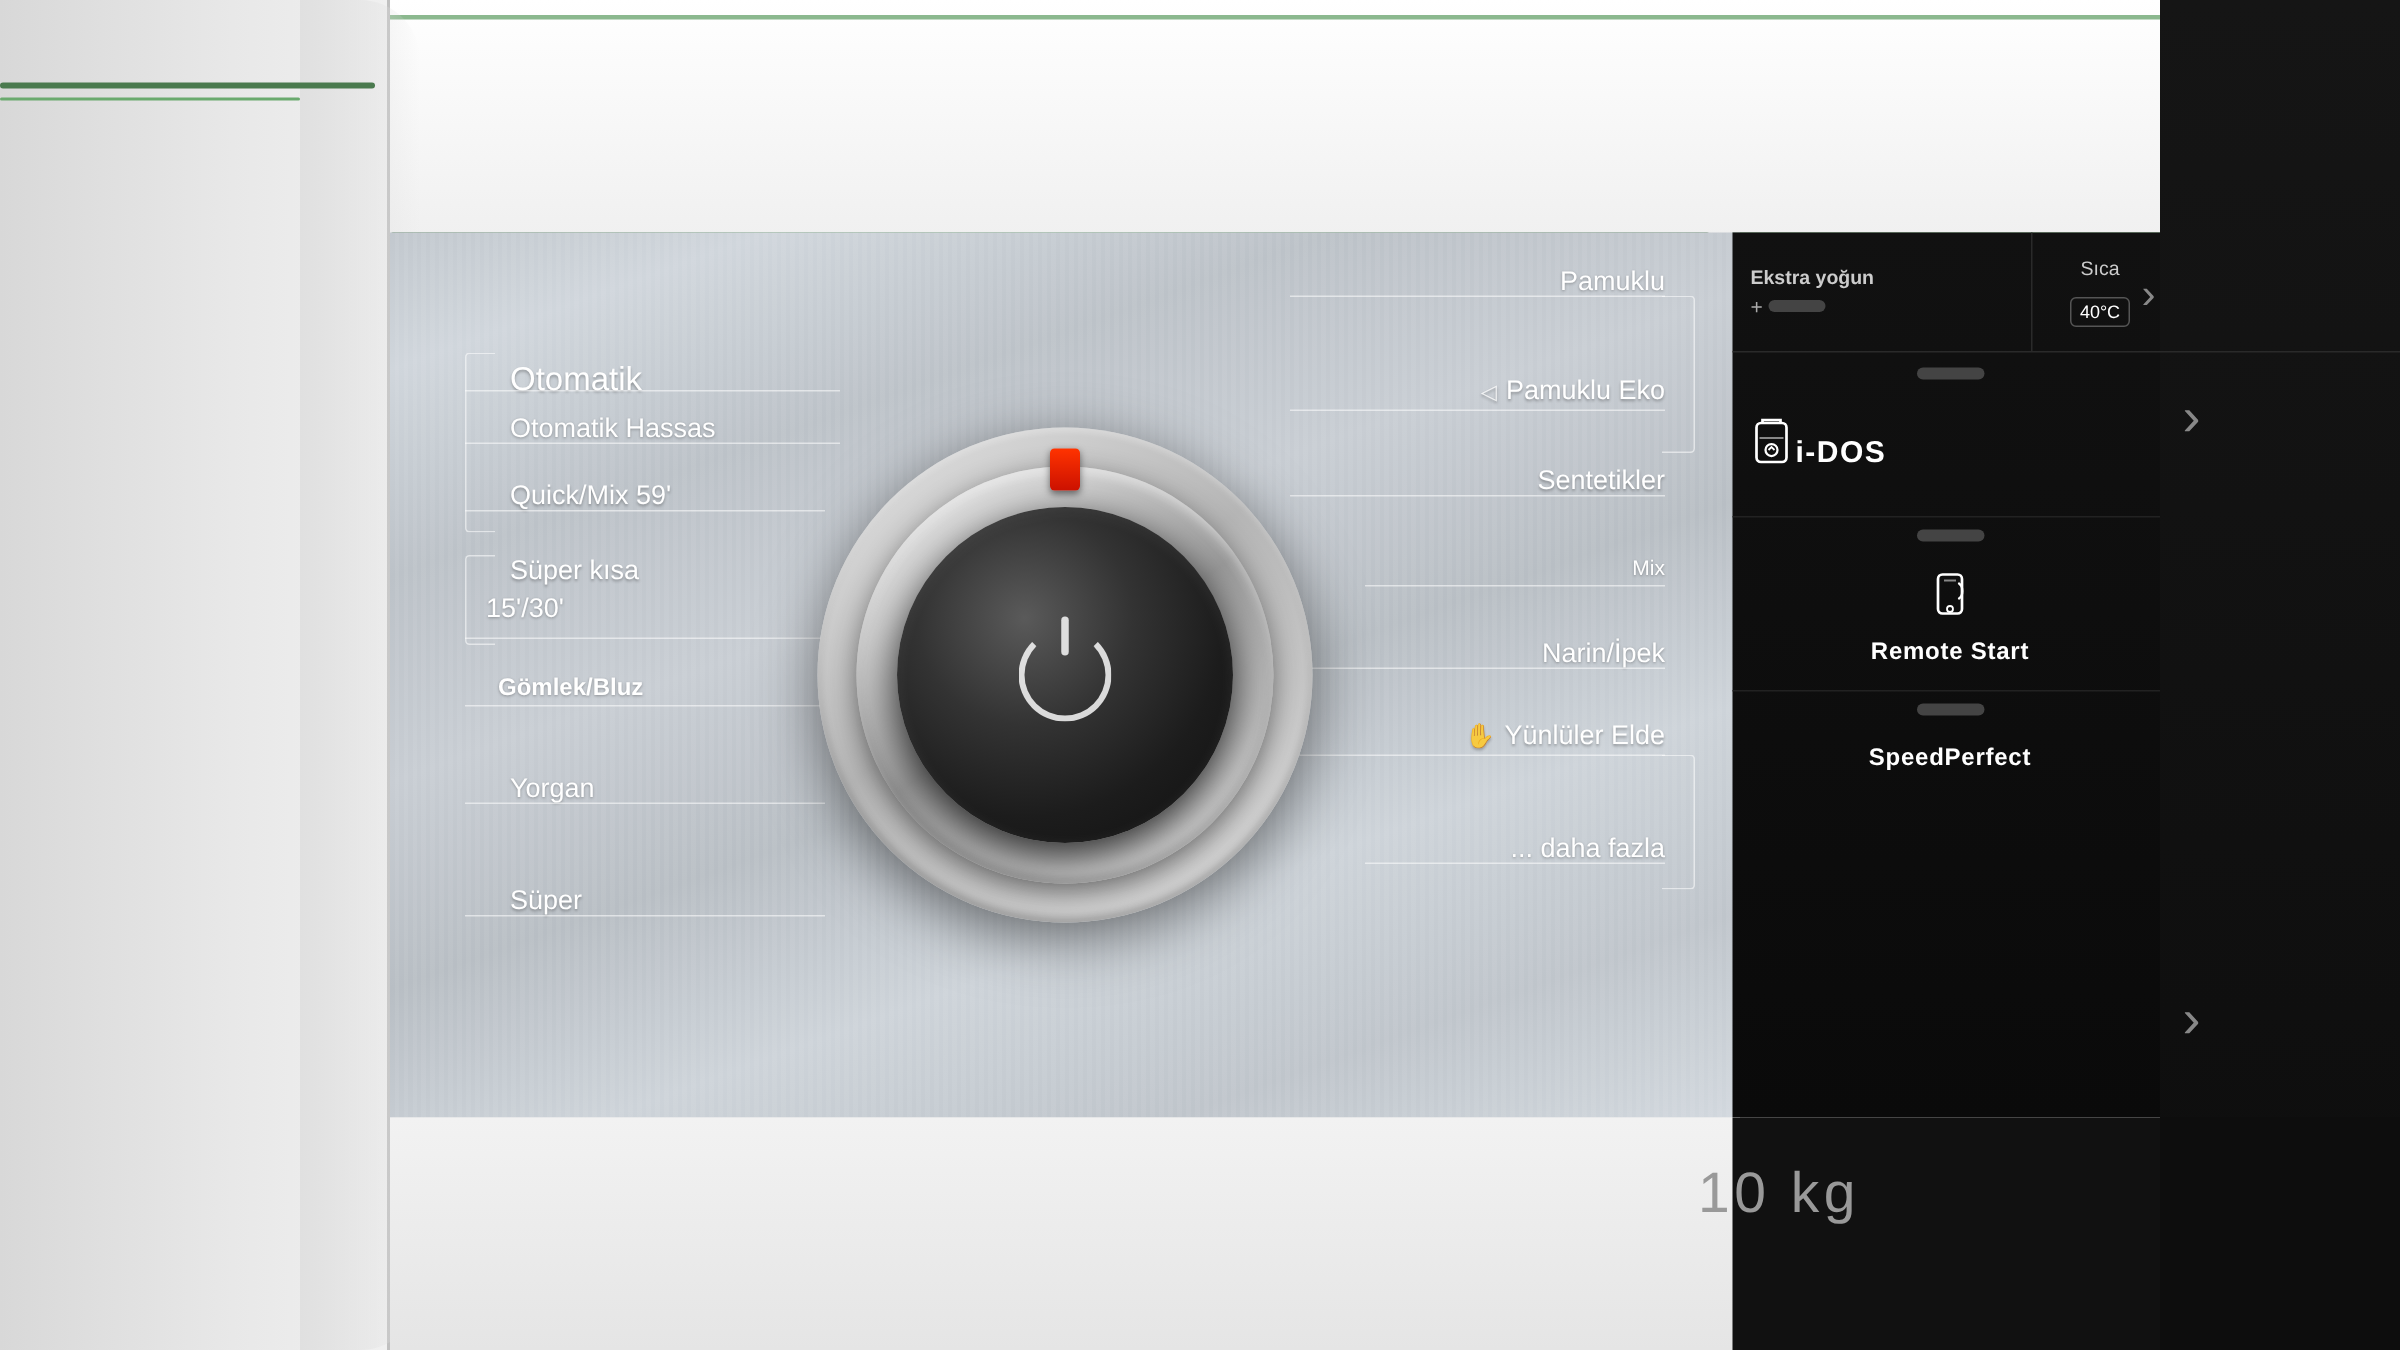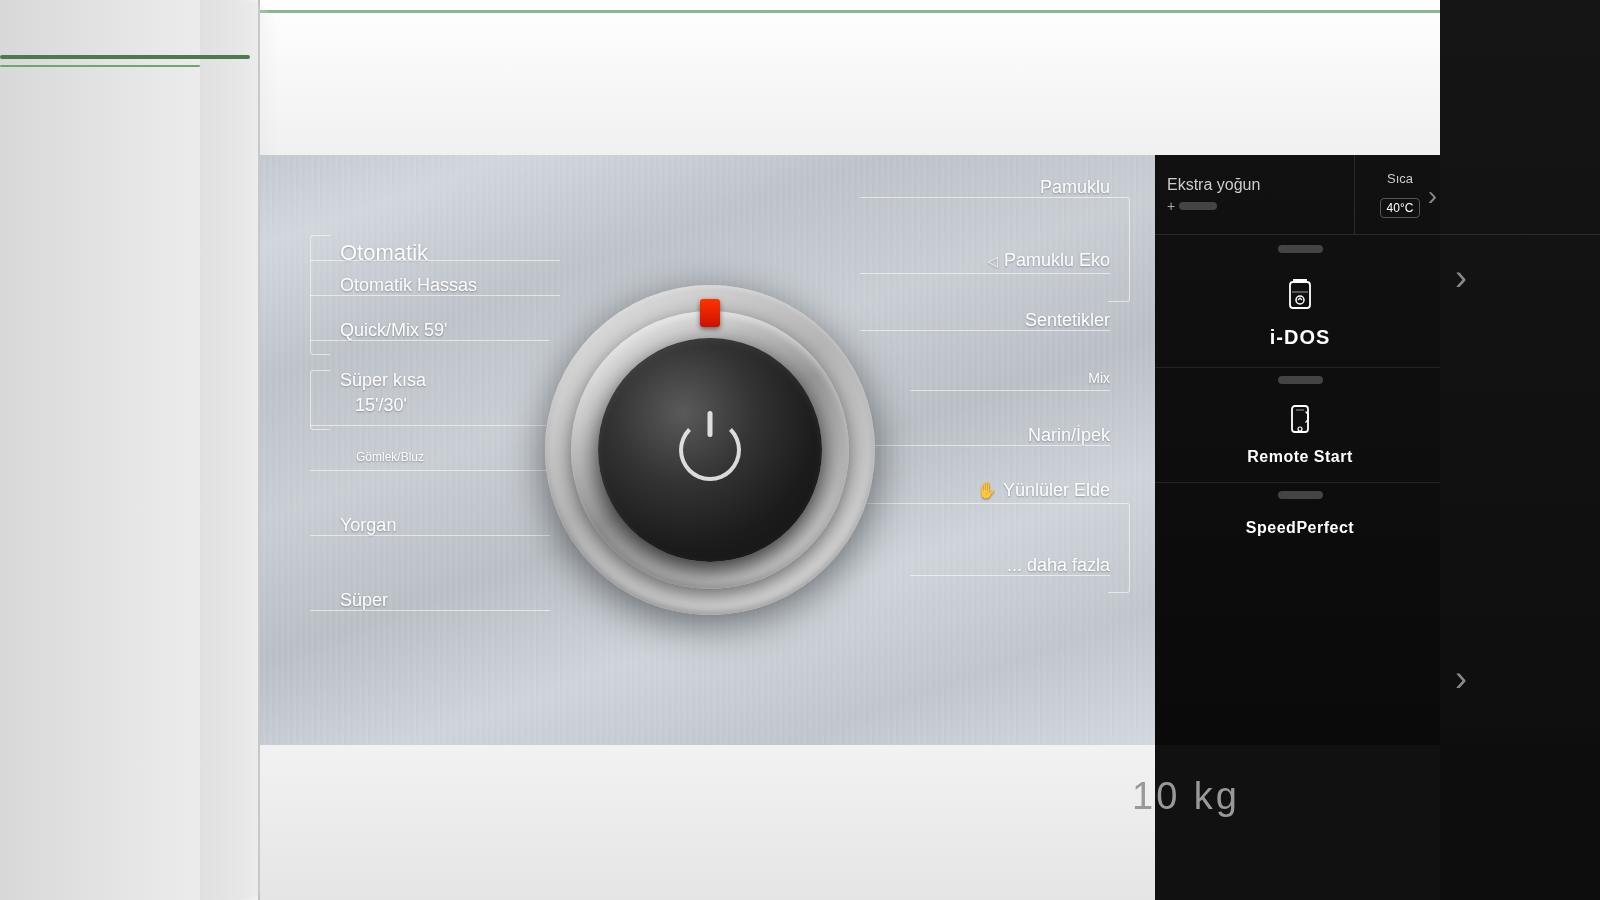--- a/index.html
+++ b/index.html
@@ -117,26 +117,26 @@
 
     <div style="position:absolute; left:80px; top:165px; color:white; font-size:18px; font-weight:400; white-space:nowrap; text-shadow:0 1px 2px rgba(0,0,0,0.3);">
       <span>Quick/Mix 59'</span>
     </div>
     <div style="position:absolute; left:50px; top:185px; width:240px; height:1px; background:rgba(255,255,255,0.55);"></div>
 
     <div style="position:absolute; left:50px; top:215px; width:20px; height:60px; border:1.5px solid rgba(255,255,255,0.55); border-right:none; border-radius:3px 0 0 3px;"></div>
     <div style="position:absolute; left:80px; top:215px; color:white; font-size:18px; font-weight:400; white-space:nowrap; text-shadow:0 1px 2px rgba(0,0,0,0.3);">
       <span>Süper kısa</span>
     </div>
-    <div style="position:absolute; left:95px; top:240px; color:white; font-size:18px; font-weight:400; white-space:nowrap; text-shadow:0 1px 2px rgba(0,0,0,0.3);">
+    <div style="position:absolute; left:64px; top:240px; color:white; font-size:18px; font-weight:400; white-space:nowrap; text-shadow:0 1px 2px rgba(0,0,0,0.3);">
       <span>15'/30'</span>
     </div>
     <div style="position:absolute; left:50px; top:270px; width:240px; height:1px; background:rgba(255,255,255,0.55);"></div>
 
-    <div style="position:absolute; left:96px; top:295px; color:white; font-size:12px; font-weight:400; white-space:nowrap; text-shadow:0 1px 2px rgba(0,0,0,0.3);">
+    <div style="position:absolute; left:72px; top:295px; color:white; font-size:16px; font-weight:700; white-space:nowrap; text-shadow:0 1px 2px rgba(0,0,0,0.3);">
       <span>Gömlek/Bluz</span>
     </div>
     <div style="position:absolute; left:50px; top:315px; width:240px; height:1px; background:rgba(255,255,255,0.55);"></div>
 
     <div style="position:absolute; left:80px; top:360px; color:white; font-size:18px; font-weight:400; white-space:nowrap; text-shadow:0 1px 2px rgba(0,0,0,0.3);">
       <span>Yorgan</span>
     </div>
     <div style="position:absolute; left:50px; top:380px; width:240px; height:1px; background:rgba(255,255,255,0.55);"></div>
 
     <div style="position:absolute; left:80px; top:435px; color:white; font-size:18px; font-weight:400; white-space:nowrap; text-shadow:0 1px 2px rgba(0,0,0,0.3);">
@@ -202,40 +202,40 @@
       </div>
     </div>
 
   </div>
 
   <div style="position:absolute; left:1155px; top:155px; width:290px; height:590px; background:linear-gradient(180deg, #111111 0%, #0a0a0a 100%);">
 
     <div style="display:flex; border-bottom:1px solid #2a2a2a; height:80px;">
 
       <div style="flex:1; padding:15px 12px; border-right:1px solid #2a2a2a; display:flex; flex-direction:column; justify-content:center;">
-        <div style="color:#cccccc; font-size:16px; font-weight:400; margin-bottom:4px;">Ekstra yoğun</div>
+        <div style="color:#cccccc; font-size:13px; font-weight:700; margin-bottom:4px;">Ekstra yoğun</div>
         <div style="display:flex; align-items:center; gap:4px;">
           <span style="color:#aaa; font-size:14px;">+</span>
           <div style="width:38px; height:8px; background:#444; border-radius:4px;"></div>
         </div>
       </div>
 
       <div style="padding:15px 10px; display:flex; flex-direction:column; justify-content:center; align-items:center; min-width:90px;">
         <div style="color:#cccccc; font-size:13px; font-weight:300; margin-bottom:12px;">Sıca</div>
         <div style="color:white; font-size:12px; font-weight:500; border:1.5px solid #555; border-radius:4px; padding:2px 6px;">40°C</div>
       </div>
     </div>
 
     <div style="position:absolute; right:8px; top:25px; color:#888; font-size:28px; cursor:pointer;">›</div>
 
     <div style="display:flex; justify-content:center; padding:10px 0;">
       <div style="width:45px; height:8px; background:#444; border-radius:4px;"></div>
     </div>
 
-    <div style="display:flex; flex-direction:column; align-items:center; padding:15px 10px 18px; border-bottom:1px solid #222; cursor:pointer;">
+    <div style="display:flex; flex-direction:row; align-items:center; padding:15px 10px 18px; border-bottom:1px solid #222; cursor:pointer;">
 
       <div style="color:white; font-size:26px; margin-bottom:5px; position:relative;">
         <svg width="32" height="36" viewBox="0 0 32 36" fill="none">
           <path d="M10 4 L10 2 L22 2 L22 4" stroke="white" stroke-width="1.8" fill="none"></path>
           <rect x="6" y="4" width="20" height="26" rx="3" stroke="white" stroke-width="1.8" fill="none"></rect>
           <path d="M8 14 L24 14" stroke="white" stroke-width="1.2" opacity="0.5"></path>
           <circle cx="16" cy="22" r="4" stroke="white" stroke-width="1.5" fill="none"></circle>
           <path d="M14 22 L16 20 L18 22" stroke="white" stroke-width="1.2" fill="none"></path>
         </svg>
       </div>

